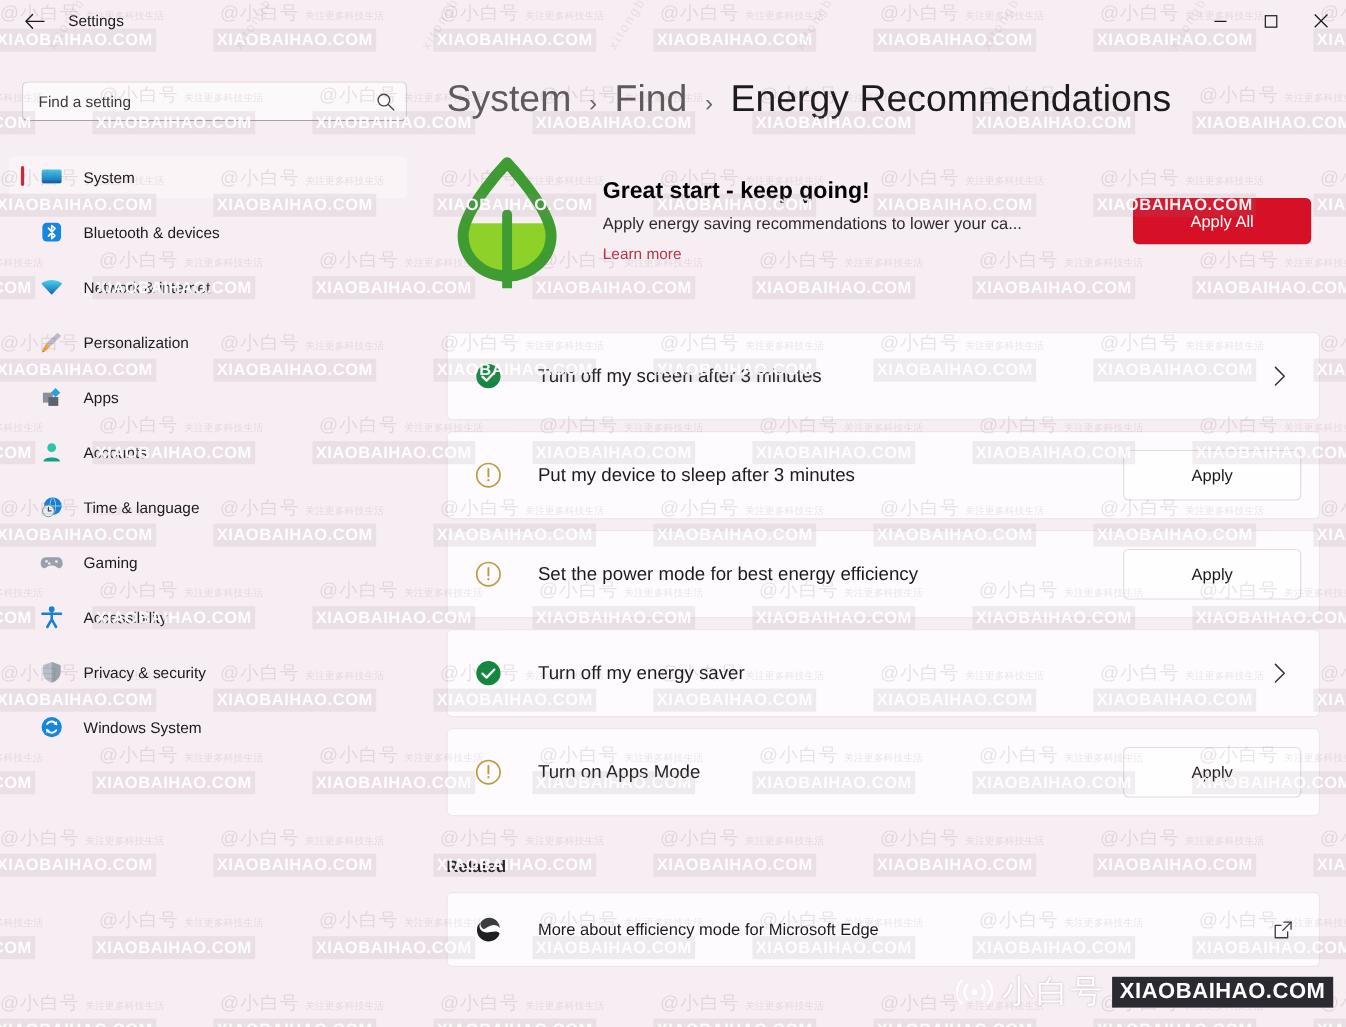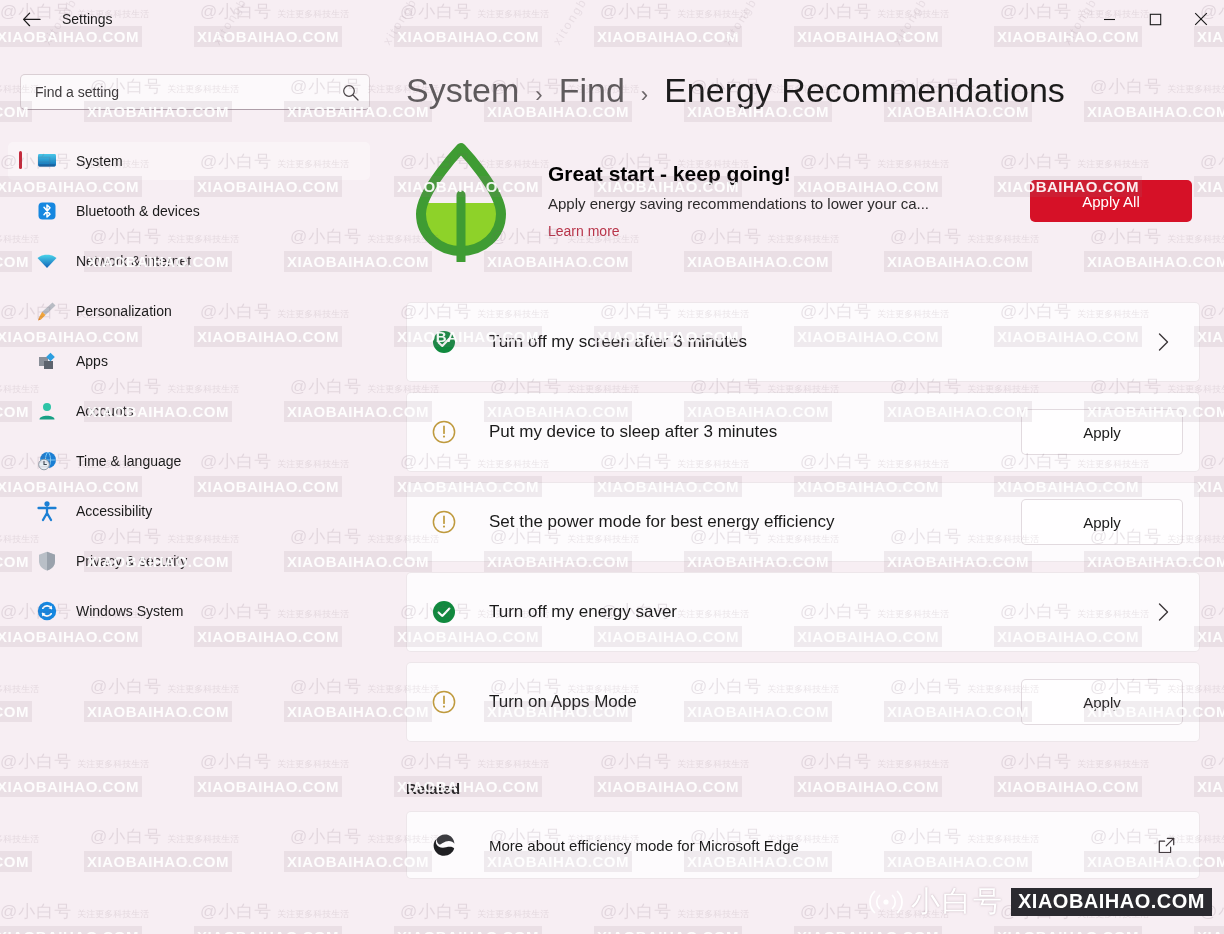--- a/index.html
+++ b/index.html
@@ -630,20 +630,31 @@
           <svg width="22" height="22" viewBox="0 0 22 22">
             <circle cx="12" cy="10" r="8" fill="#1b7fd4"></circle>
             <path d="M4 10 H20 M12 2 C8.6 5, 8.6 15, 12 18 M12 2 C15.4 5, 15.4 15, 12 18" fill="none" stroke="#8fd3f7" stroke-width="0.9"></path>
             <circle cx="8" cy="14.5" r="5.3" fill="#e6edf3" stroke="#7d8a96" stroke-width="0.8"></circle>
             <path d="M8 11.3 V14.5 H10.4" fill="none" stroke="#3c4750" stroke-width="1.1" stroke-linecap="round"></path>
           </svg>
         </span>
         <span class="nav-label">Time &amp; language</span>
       </li>
 
+      <li class="nav-item">
+        <span class="nav-icon">
+          <svg width="22" height="22" viewBox="0 0 22 22">
+            <path d="M5.5 6.5 H16.5 C19.3 6.5 21 9.2 21 12.3 C21 14.8 19.6 16.5 17.8 16.5 C16 16.5 15 14 11 14 C7 14 6 16.5 4.2 16.5 C2.4 16.5 1 14.8 1 12.3 C1 9.2 2.7 6.5 5.5 6.5 Z" fill="#9aa1ab"></path>
+            <circle cx="6.3" cy="10.3" r="1.1" fill="#f1f2f4"></circle>
+            <circle cx="8.8" cy="12.2" r="1.1" fill="#f1f2f4"></circle>
+            <circle cx="15.3" cy="10.5" r="1.2" fill="#f1f2f4"></circle>
+          </svg>
+        </span>
+        <span class="nav-label">Gaming</span>
+      </li>
 
       <li class="nav-item">
         <span class="nav-icon">
           <svg width="22" height="22" viewBox="0 0 22 22">
             <circle cx="11" cy="3.8" r="2.6" fill="#1b7fd4"></circle>
             <path d="M2.6 8 H19.4" stroke="#1b7fd4" stroke-width="2.4" stroke-linecap="round"></path>
             <path d="M11 7.5 V13 M11 13 L7 20 M11 13 L15 20" stroke="#1b7fd4" stroke-width="2.3" stroke-linecap="round" fill="none"></path>
           </svg>
         </span>
         <span class="nav-label">Accessibility</span>

